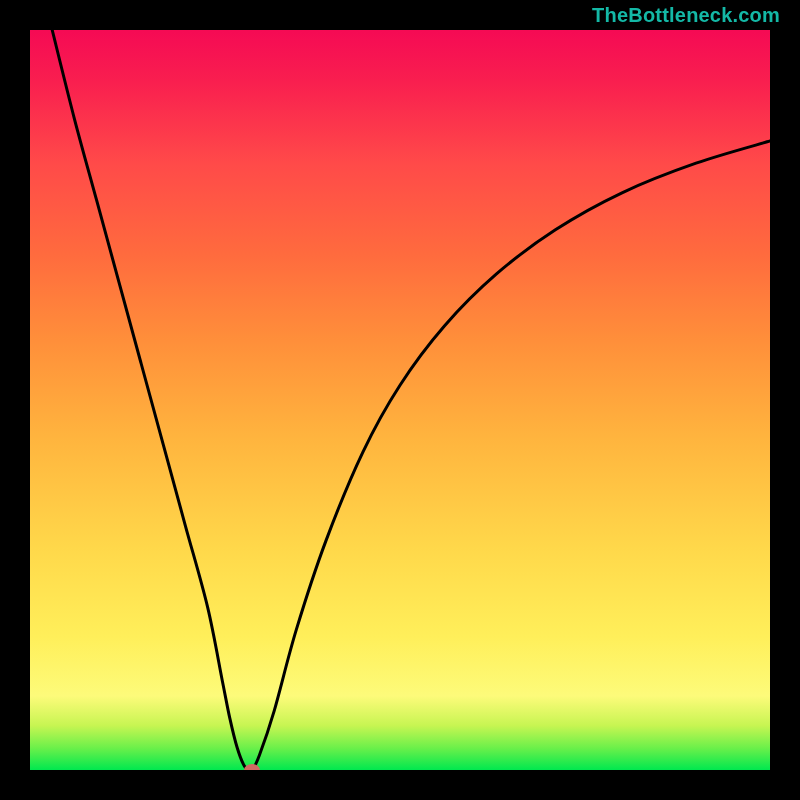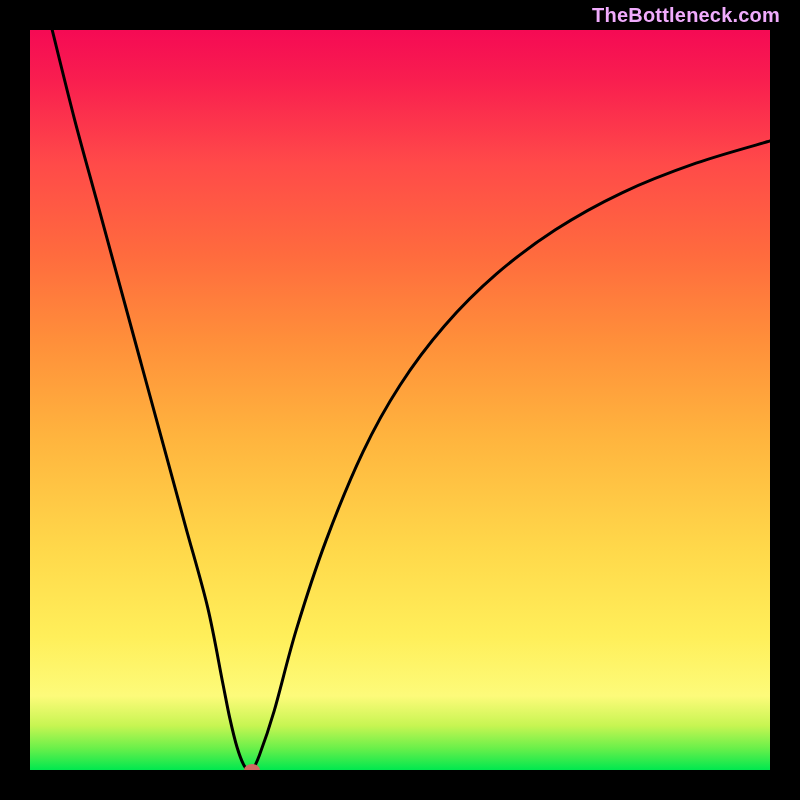--- a/index.html
+++ b/index.html
@@ -14,21 +14,21 @@
   .frame {
     position: relative;
     width: 800px;
     height: 800px;
     background: #000;
   }
   .watermark {
     position: absolute;
     top: 4px;
     right: 20px;
-    color: #f0abfc;
+    color: #14b8a6;
     font-size: 20px;
     font-weight: 600;
     letter-spacing: 0.2px;
     user-select: none;
   }
   .plot-area {
     position: absolute;
     left: 30px;
     top: 30px;
     width: 740px;

